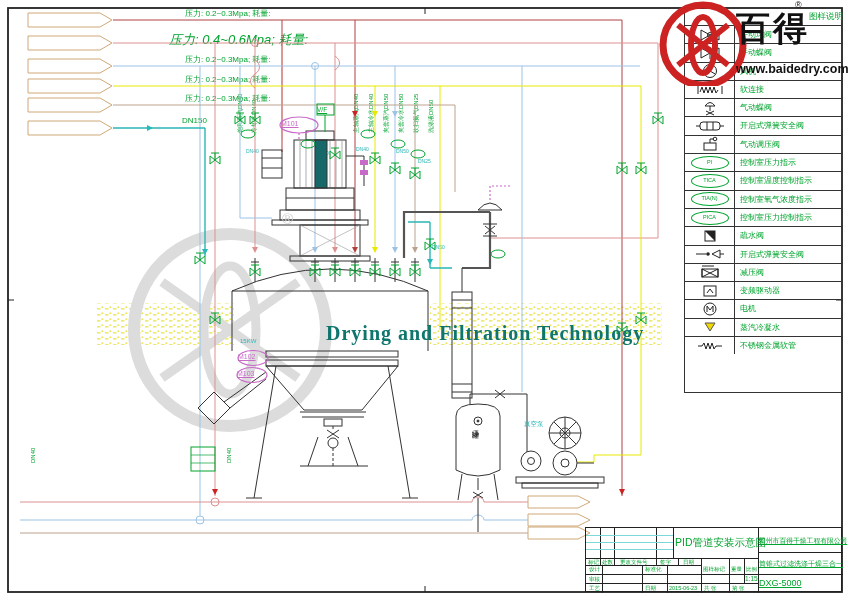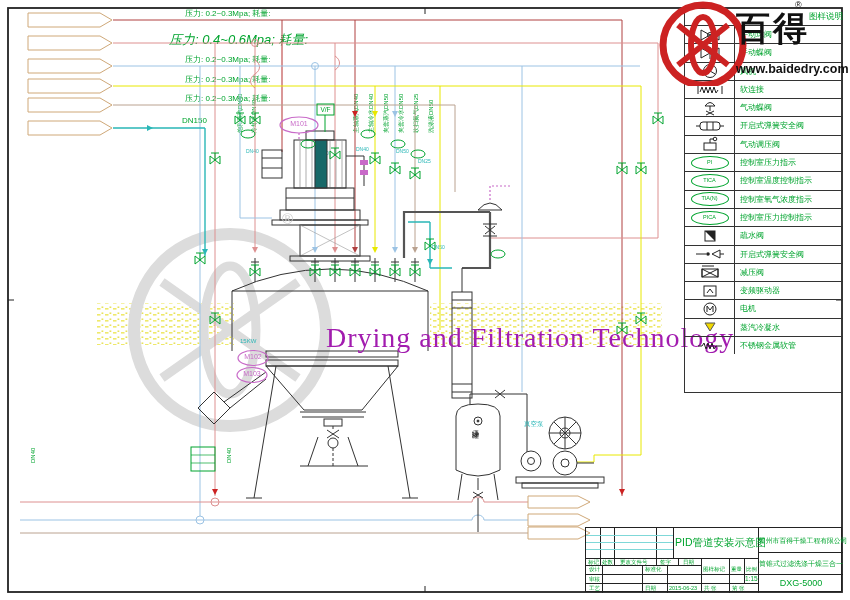--- a/index.html
+++ b/index.html
@@ -3,42 +3,42 @@
 <meta charset="utf-8">
 <style>
   html,body{margin:0;padding:0;background:#fff;}
   #stage{position:relative;width:850px;height:600px;background:#fff;overflow:hidden;
          font-family:"Liberation Sans","DejaVu Sans",sans-serif;}
   .abs{position:absolute;white-space:nowrap;}
   .grn{color:#00a42e;}
   .cyn{color:#2ab7b7;}
   .mag{color:#c86ac8;}
   .blk{color:#222;}
-  .ctr{text-align:center;}
+  .ctr{text-decoration:underline;}
   .rot{transform:rotate(-90deg);transform-origin:0 0;}
   .vert{writing-mode:vertical-rl;text-orientation:upright;letter-spacing:1px;}
   
   #legend{position:absolute;left:684px;top:8px;width:158px;height:384px;border-left:1px solid #333;
           border-bottom:1px solid #333;z-index:3;}
   .lg-head{height:17px;border-bottom:1px solid #333;font-size:8.5px;line-height:17px;text-align:right;}
   .lg-row{position:relative;height:17.3px;border-bottom:1px solid #333;display:flex;}
   .lg-sym{width:49px;border-right:1px solid #333;display:flex;align-items:center;justify-content:center;}
   .lg-lab{flex:1;font-size:8px;line-height:17.3px;padding-left:5px;overflow:hidden;}
   .bubble{position:relative;width:36px;height:12px;border:1px solid #00a42e;border-radius:50%;
           font-size:5.5px;line-height:11px;text-align:center;color:#00a42e;}
   
   #tblock{position:absolute;left:585px;top:527px;width:257px;height:65px;border:1px solid #222;
           box-sizing:border-box;z-index:3;font-size:5.5px;color:#00a42e;}
   .tb{position:absolute;box-sizing:border-box;}
   .bl{border-left:1px solid #222;} .bt{border-top:1px solid #222;}
   .cl{border-top:1px solid #7fd8d8;}
   #wm-cn{position:absolute;left:296px;top:210px;font-size:80px;font-weight:bold;letter-spacing:13px;
          color:rgba(214,214,214,0.25);-webkit-text-stroke:2.5px #d4d4d4;z-index:2;pointer-events:none;}
   #wm-en{position:absolute;left:326px;top:322px;font-family:"Liberation Serif","DejaVu Serif",serif;
-         font-weight:normal;font-size:28px;color:#a21caf;z-index:2;letter-spacing:1px;pointer-events:none;}
+         font-weight:bold;font-size:20px;color:#0f766e;z-index:2;letter-spacing:1px;pointer-events:none;}
   #logo{position:absolute;left:640px;top:0;width:210px;height:86px;z-index:4;pointer-events:none;}
 </style>
 </head>
 <body>
 
 <div id="stage">
 
 <svg class="abs" style="left:0;top:0;z-index:0" width="850" height="600">
   <defs>
     <pattern id="hz" width="8" height="6" patternUnits="userSpaceOnUse">

